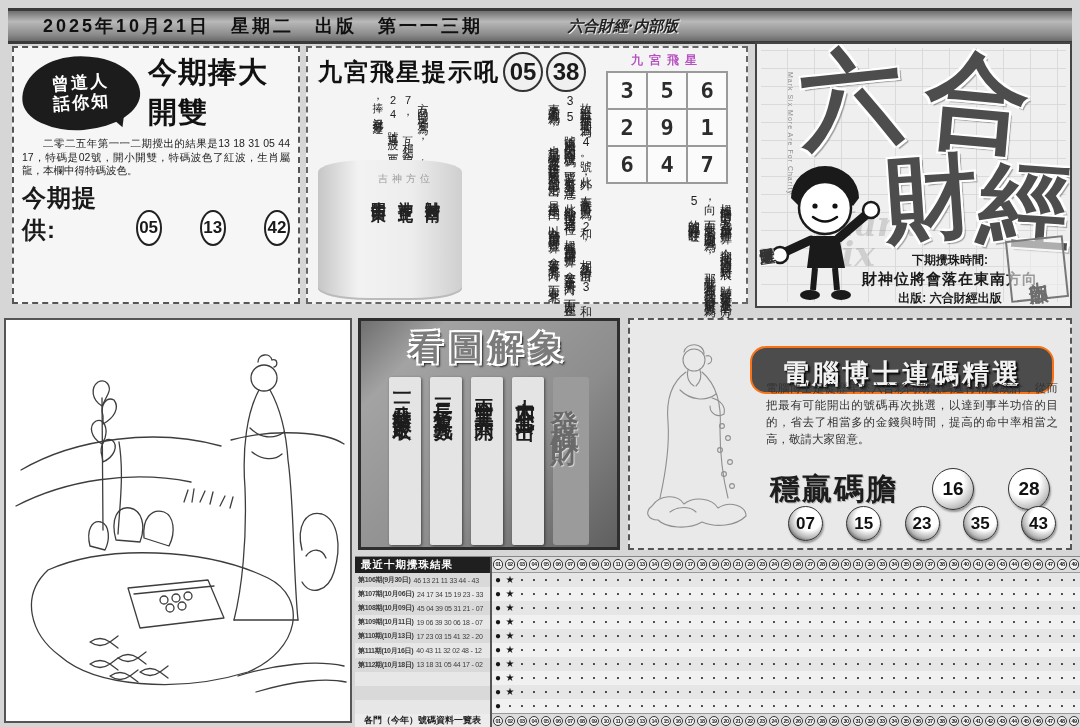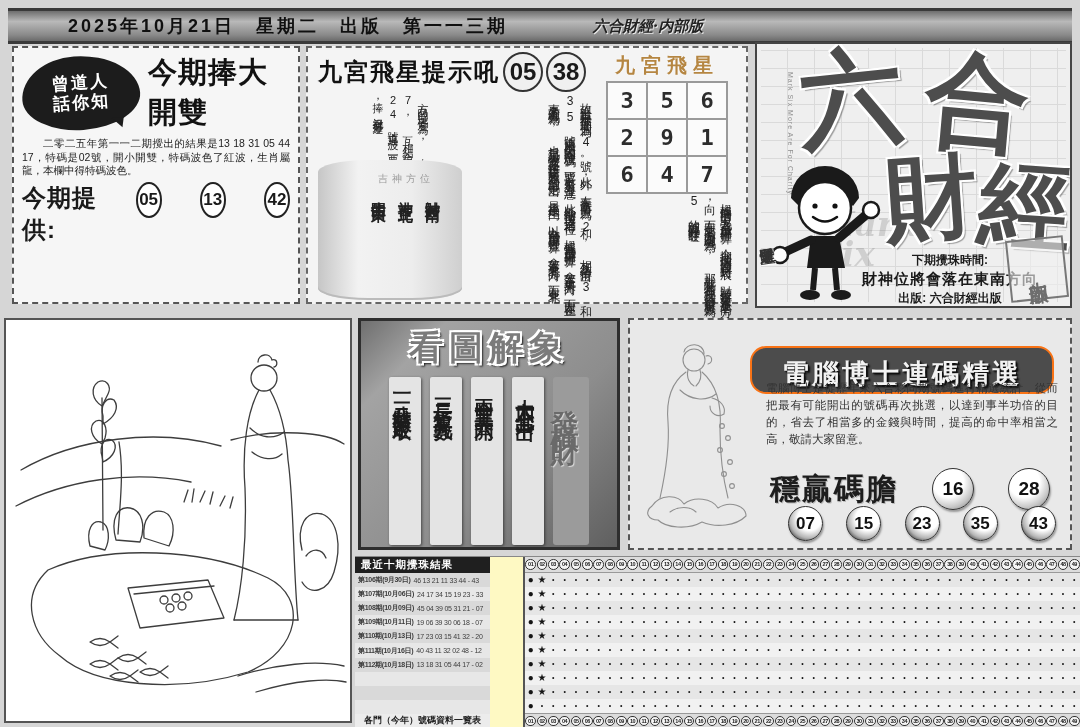--- a/index.html
+++ b/index.html
@@ -12,60 +12,60 @@
   }
   .abs{position:absolute;}
 
   
   .page-header{
     left:8px;top:8px;width:1064px;height:30px;
     background:linear-gradient(#6e6e6e,#b9b9b9 35%,#8a8a8a 80%,#6a6a6a);
     border-top:3px solid #3a3a3a;border-bottom:3px solid #3a3a3a;
     display:flex;align-items:center;
   }
-  .ph-left{font-size:18px;font-weight:bold;letter-spacing:3px;color:#101010;margin-left:60px;}
+  .ph-left{font-size:18px;font-weight:bold;letter-spacing:3px;color:#101010;margin-left:35px;}
   .ph-right{font-size:15px;font-weight:900;font-style:italic;color:#222;margin-left:85px;
     font-family:"DejaVu Serif",serif;text-shadow:1px 1px 0 #e8e8e8;}
 
   
   .tips-box{
     left:12px;top:46px;width:288px;height:258px;background:#f6f6f6;
     border:2px dashed #555;box-sizing:border-box;padding:4px 8px;overflow:hidden;
   }
   .tips-top{display:flex;align-items:center;height:82px;}
   .bubble{
     width:118px;height:74px;background:#1c1c1c;border-radius:46% 54% 50% 50%/55% 55% 45% 45%;
     color:#fff;display:flex;flex-direction:column;align-items:center;justify-content:center;
     position:relative;flex:none;transform:rotate(-4deg);
   }
   .bubble:after{content:"";position:absolute;bottom:-10px;right:18px;border:10px solid transparent;border-top-color:#1c1c1c;border-right-width:2px;}
   .bubble div{font-size:17px;font-weight:900;letter-spacing:2px;line-height:20px;}
   .tips-title{font-size:29px;font-weight:900;letter-spacing:1px;margin-left:8px;color:#111;}
   .tips-box p{margin:3px 0;font-size:10.5px;line-height:13.5px;text-indent:2em;color:#222;text-align:justify;}
-  .provide-row{display:flex;align-items:flex-start;margin-top:4px;gap:22px;}
+  .provide-row{display:flex;align-items:flex-end;margin-top:4px;gap:22px;}
   .provide-label{font-size:24px;font-weight:900;letter-spacing:1px;}
   .num-circle{
     width:32px;height:32px;border:2.5px solid #222;border-radius:50%;
     display:flex;align-items:center;justify-content:center;
     font-size:17px;font-weight:bold;margin-left:16px;background:#fff;
   }
 
   
   .palace-box{
     left:306px;top:46px;width:442px;height:258px;background:#f4f4f4;
     border:2px dashed #666;box-sizing:border-box;position:absolute;
   }
   .palace-title{position:absolute;left:10px;top:4px;display:flex;align-items:center;}
   .palace-title .t{font-size:24px;font-weight:900;letter-spacing:2px;color:#111;}
   .big-circle{
     width:36px;height:36px;border:2px solid #333;border-radius:50%;background:#f0f0f0;
     display:flex;align-items:center;justify-content:center;font-size:24px;font-weight:bold;margin-left:3px;
   }
   .ngrid-wrap{position:absolute;right:10px;top:4px;width:138px;text-align:center;}
-  .ngrid-title{font-size:20px;font-weight:900;letter-spacing:6px;color:#a16207;opacity:.75;
+  .ngrid-title{font-size:12px;font-weight:900;letter-spacing:6px;color:#a21caf;opacity:.75;
     font-family:"DejaVu Serif",serif;text-shadow:0 0 2px #fff;}
   table.ngrid{border-collapse:collapse;margin:2px auto 0;background:#fbfbfb;}
   table.ngrid td{
     width:36px;height:33px;border:2.5px solid #9a9a9a;text-align:center;
     font-size:22px;font-weight:bold;color:#2c2c2c;font-family:"DejaVu Sans Mono",monospace;
   }
   .vtext{
     writing-mode:vertical-rl;text-orientation:upright;
     font-size:12px;line-height:16px;letter-spacing:2px;color:#222;text-align:justify;
   }
@@ -166,22 +166,22 @@
   }
   .ball.big{width:40px;height:40px;font-size:19px;margin-left:34px;}
   .ball.small{
     width:33px;height:33px;font-size:17px;
     background:radial-gradient(circle at 62% 35%,#fff 40%,#b5b5b5 66%,#1c1c1c 92%);
   }
   .picks-row{position:absolute;left:158px;top:186px;width:268px;display:flex;justify-content:space-between;}
   .doctor-fig{position:absolute;left:6px;top:10px;}
 
   
-  .results{left:355px;top:556px;width:725px;height:171px;background:#fef9c3;display:flex;position:absolute;
-    border-top:1px solid #888;gap:33px;}
+  .results{left:355px;top:556px;width:725px;height:171px;background:#b91c1c;display:flex;position:absolute;
+    border-top:1px solid #888;}
   .results-left{width:135px;flex:none;}
   .results-title{
     height:16px;background:#1f1f1f;color:#fff;font-size:10.5px;font-weight:bold;
     display:flex;align-items:center;justify-content:space-between;padding:0 6px;letter-spacing:1px;
   }
   .r-row{height:14.1px;display:flex;align-items:center;font-size:7px;color:#3c3c3c;
     white-space:nowrap;overflow:hidden;padding-left:3px;}
   .r-row:nth-child(odd){background:#e7e7e7;}
   .r-row:nth-child(even){background:#d9d9d9;}
   .r-row .p{font-weight:bold;margin-right:3px;letter-spacing:-0.3px;}

